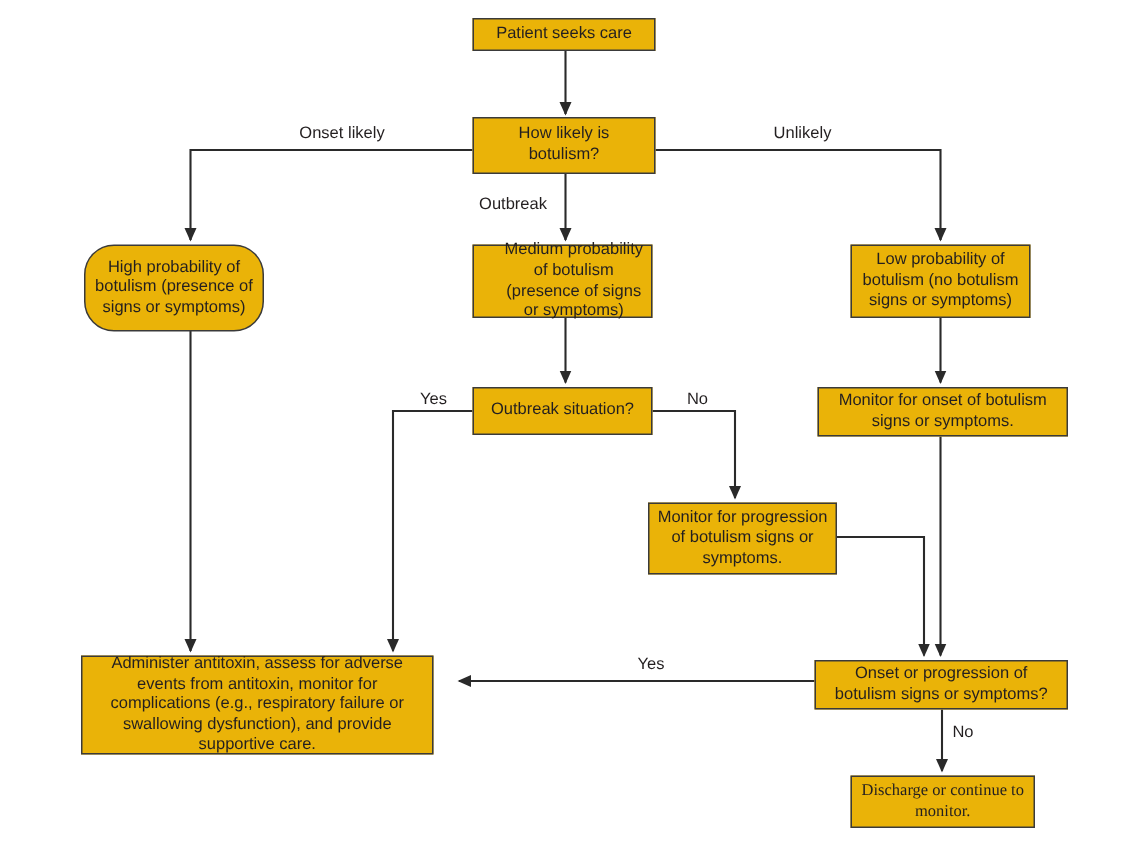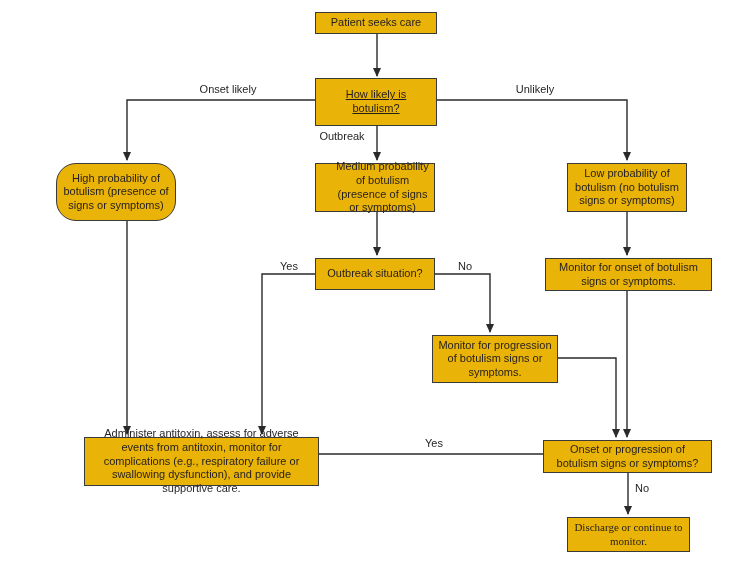--- a/index.html
+++ b/index.html
@@ -27,28 +27,28 @@
     padding: 2px 5px;
   }
   .edge-label {
     position: absolute;
     font-size: 11px;
     white-space: nowrap;
     transform: translateX(-50%);
   }
   
   #n-patient       { left:315px; top:12px;  width:122px; height:22px; }
-  #n-how-likely    { left:315px; top:78px;  width:122px; height:48px;text-decoration:underline; }
+  #n-how-likely    { left:315px; top:78px;  width:122px; height:38px; }
   #n-high          { left:56px;  top:163px; width:120px; height:58px;border-radius:20px; }
   #n-medium        { left:315px; top:163px; width:120px; height:49px;padding-left:20px; }
   #n-low           { left:567px; top:163px; width:120px; height:49px; }
   #n-outbreak      { left:315px; top:258px; width:120px; height:32px; }
   #n-monitor-onset { left:545px; top:258px; width:167px; height:33px; }
   #n-monitor-prog  { left:432px; top:335px; width:126px; height:48px; }
-  #n-administer    { left:84px;  top:437px; width:235px; height:49px; }
+  #n-administer    { left:54px;  top:437px; width:235px; height:66px; }
   #n-onset         { left:543px; top:440px; width:169px; height:33px; }
   #n-discharge     { left:567px; top:517px; width:123px; height:35px;font-family:Liberation Serif, serif; }
   
   #l-highly       { left:228px; top:83px;  }
   #l-unlikely     { left:535px; top:83px;  }
   #l-somewhat     { left:342px; top:130px; }
   #l-outbreak-yes { left:289px; top:260px; }
   #l-outbreak-no  { left:465px; top:260px; }
   #l-onset-yes    { left:434px; top:437px; }
   #l-onset-no     { left:642px; top:482px; }

